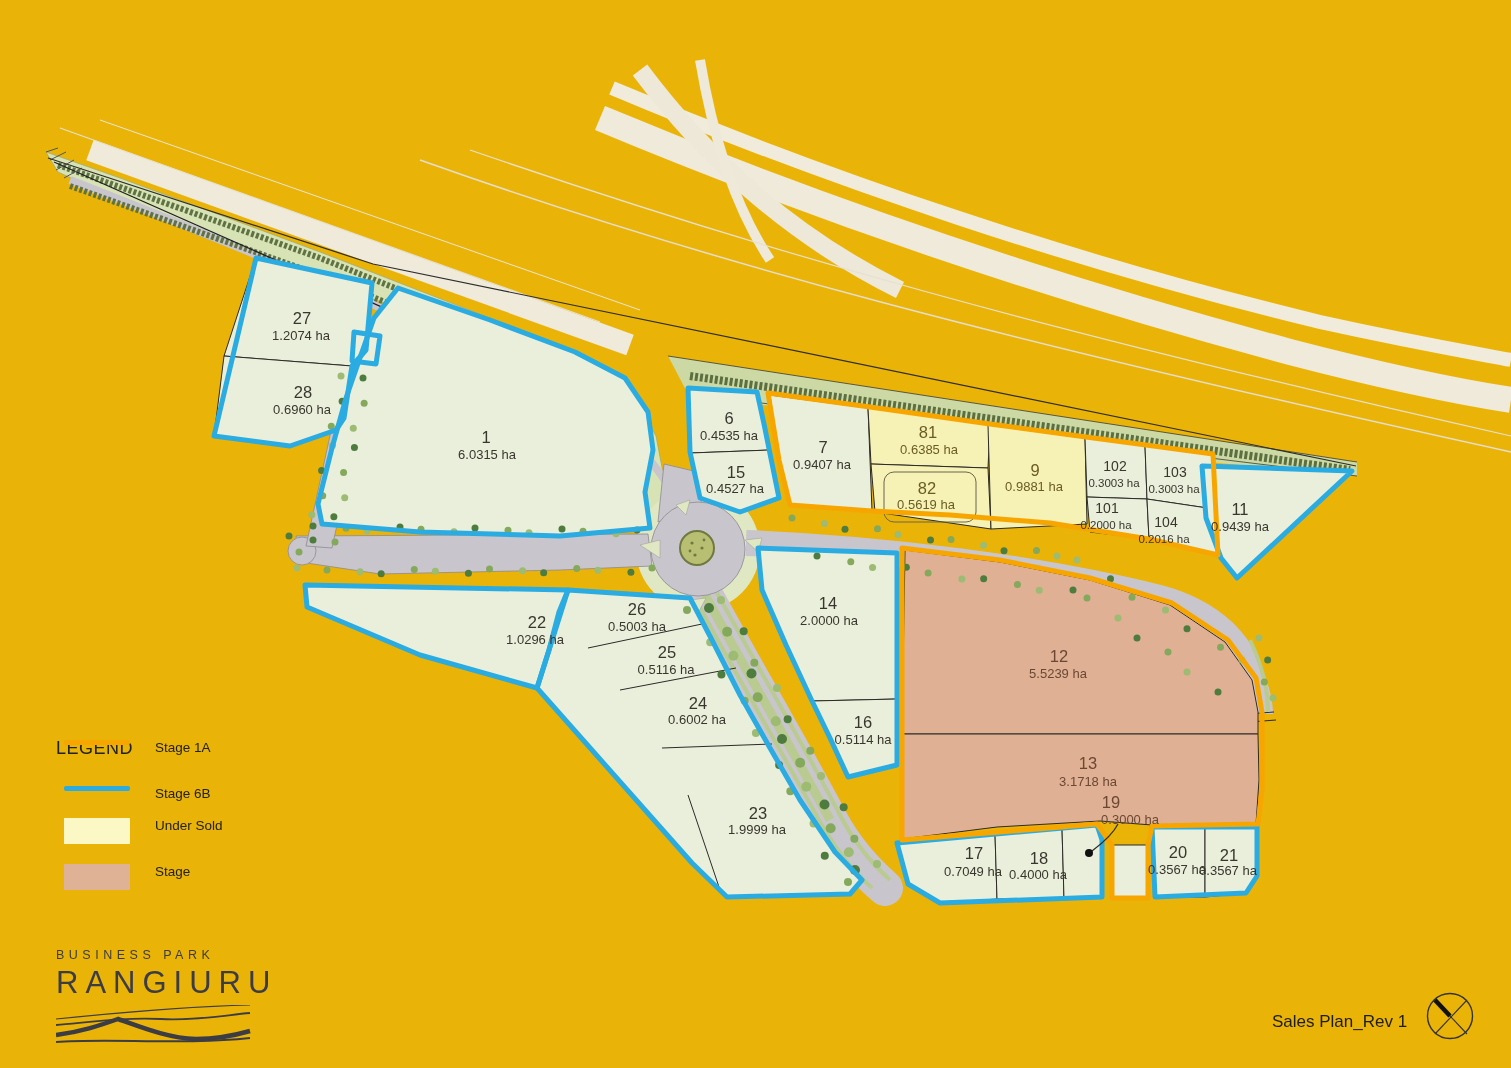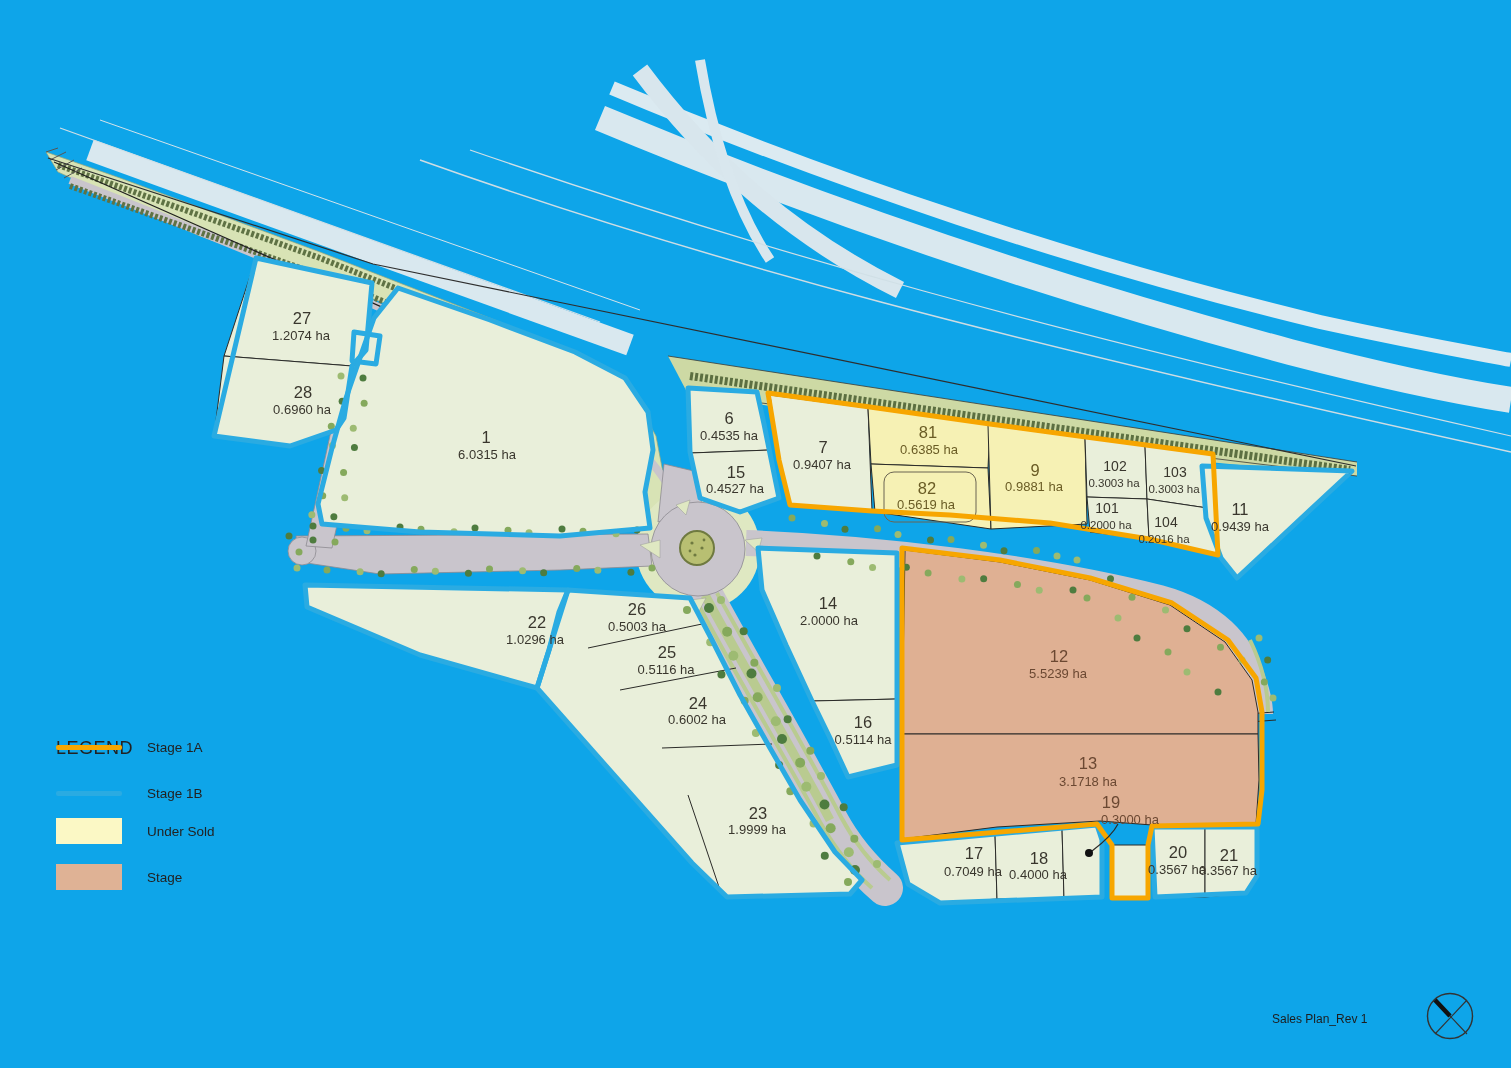--- a/index.html
+++ b/index.html
@@ -1,45 +1,45 @@
 <!DOCTYPE html>
 <html><head>
 <meta charset="utf-8">
 <style>
   html,body{margin:0;padding:0;background:#fff;}
-  #canvas{position:relative;width:1511px;height:1068px;background:#0ea5e9;overflow:hidden;
+  #canvas{position:relative;width:1511px;height:1068px;background:#eab308;overflow:hidden;
           font-family:"Liberation Sans",sans-serif;}
   svg text{font-family:"Liberation Sans",sans-serif;}
   .lot{fill:#E9EFDA;stroke:#2b2b28;stroke-width:1;}
   .lot.uo{fill:#F6F1B4;}
   .lot.sold{fill:#DFB093;}
   .inner-outline{fill:none;stroke:#6b6552;stroke-width:1;}
   .thin{stroke:#2b2b28;stroke-width:1;}
   .stage{fill:none;stroke-width:5;stroke-linejoin:round;stroke-linecap:round;}
   .lotnum{font-size:16.5px;text-anchor:middle;}
   .lotnum.sm{font-size:14px;}
   .lotarea{font-size:13px;text-anchor:middle;}
   .lotarea.sm{font-size:11.5px;}
   .road{fill:#C9C5CC;stroke:#8d8a90;stroke-width:.8;}
   .roadline{fill:none;stroke:#C9C5CC;}
   .verge{fill:none;stroke:#b9cb90;}
   .sketch{fill:none;}
   
   .legend{position:absolute;left:56px;top:692px;width:230px;height:215px;}
   .legend-title{font-size:18px;color:#222;letter-spacing:.5px;margin-top:46px;}
-  .legend-row{position:absolute;left:0;display:flex;align-items:center;}
+  .legend-row{position:absolute;left:8px;display:flex;}
   .swatch-line{width:66px;height:5px;border-radius:2px;}
   .swatch-rect{width:66px;height:26px;}
   .legend-label{margin-left:25px;font-size:13.5px;color:#222;}
   
   .logo{position:absolute;left:56px;top:948px;color:#3c3c45;}
   .logo-line1{font-size:12.5px;letter-spacing:4.5px;}
   .logo-line2{font-size:31px;letter-spacing:7px;margin-top:3px;}
   
-  .footer-title{position:absolute;left:1272px;top:1012px;font-size:12px;color:#1d1d1d;}
+  .footer-title{position:absolute;left:1272px;top:1012px;font-size:17px;color:#1d1d1d;}
   .compass{position:absolute;left:1422px;top:990px;}
 </style>
 </head>
 <body>
 
 <div id="canvas">
 
 <svg width="1511" height="1068" viewBox="0 0 1511 1068">
 
   <g opacity="0.9">
@@ -375,33 +375,43 @@
 
   
   <div class="legend">
     <div class="legend-title">LEGEND</div>
     <div class="legend-row" style="top:48px">
       <span class="swatch-line" style="background: rgb(247, 166, 0);"></span>
       <span class="legend-label">Stage 1A</span>
     </div>
     <div class="legend-row" style="top:94px">
       <span class="swatch-line" style="background: rgb(42, 171, 226);"></span>
-      <span class="legend-label">Stage 1B</span>
+      <span class="legend-label">Stage 6B</span>
     </div>
     <div class="legend-row" style="top:126px">
       <span class="swatch-rect" style="background:#FBF8C5"></span>
       <span class="legend-label">Under Sold</span>
     </div>
     <div class="legend-row" style="top:172px">
       <span class="swatch-rect" style="background:#DFB295"></span>
       <span class="legend-label">Stage</span>
     </div>
   </div>
 
   
+  <div class="logo">
+    <div class="logo-line1">BUSINESS PARK</div>
+    <div class="logo-line2">RANGIURU</div>
+    <svg width="196" height="46" viewBox="0 0 196 46" style="margin-top:4px">
+      <path d="M0,14 C40,10 120,2 194,0" fill="none" stroke="#3c3c45" stroke-width="1.2"></path>
+      <path d="M0,20 C35,17 70,12 105,14 C140,16 170,10 194,8" fill="none" stroke="#3c3c45" stroke-width="1.8"></path>
+      <path d="M0,30 C25,27 45,20 62,14 C80,20 110,33 140,34 C160,34 180,30 194,26" fill="none" stroke="#3c3c45" stroke-width="4.5"></path>
+      <path d="M0,37 C50,33 130,40 194,33" fill="none" stroke="#3c3c45" stroke-width="2"></path>
+    </svg>
+  </div>
 
   
   <div class="footer-title">Sales Plan_Rev 1</div>
   <svg class="compass" width="56" height="56" viewBox="0 0 56 56">
     <circle cx="28" cy="26" r="22.5" fill="none" stroke="#333" stroke-width="1.4"></circle>
     <line x1="13" y1="10" x2="45" y2="44" stroke="#333" stroke-width="1.1"></line>
     <line x1="45" y1="10" x2="13" y2="44" stroke="#333" stroke-width="1.1"></line>
     <line x1="13" y1="10" x2="28" y2="26" stroke="#111" stroke-width="4.5"></line>
   </svg>
 </div>

